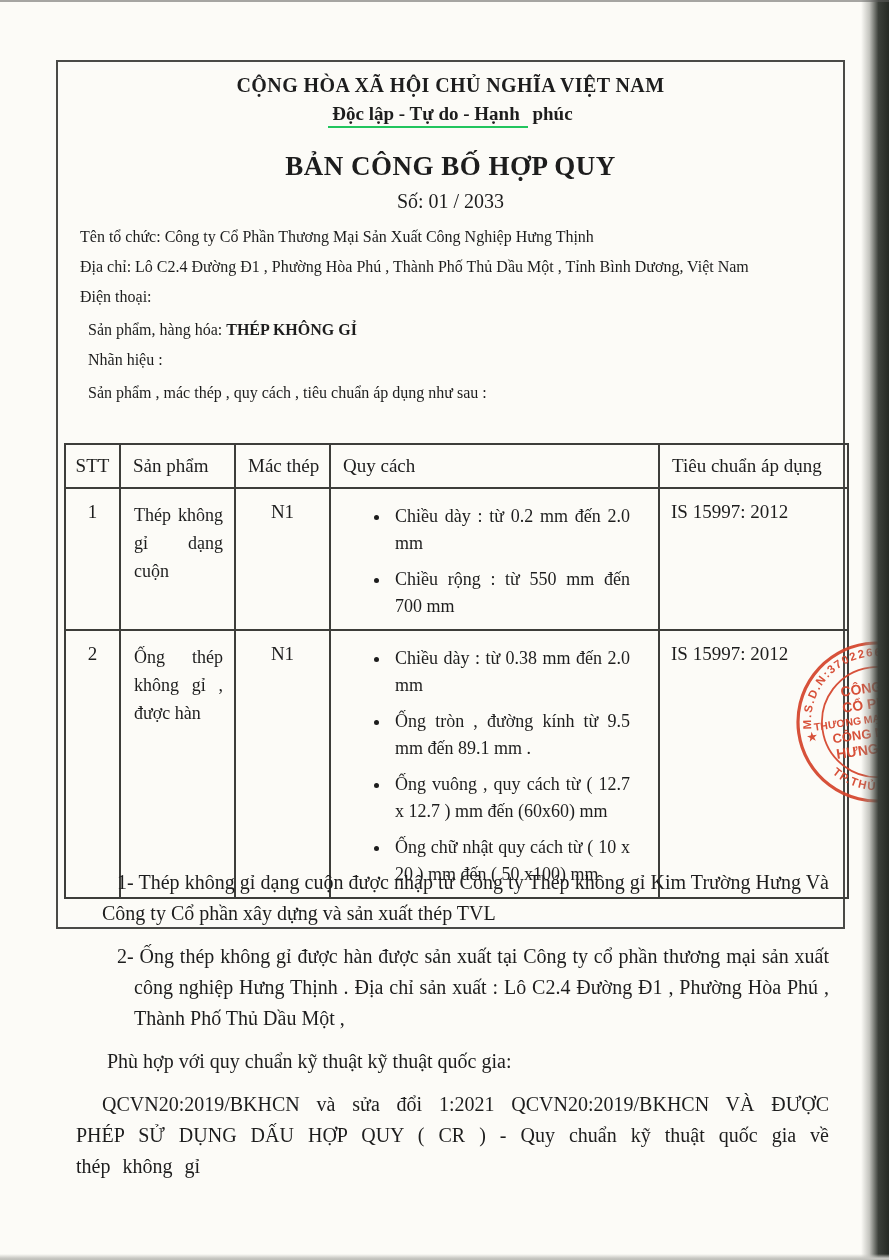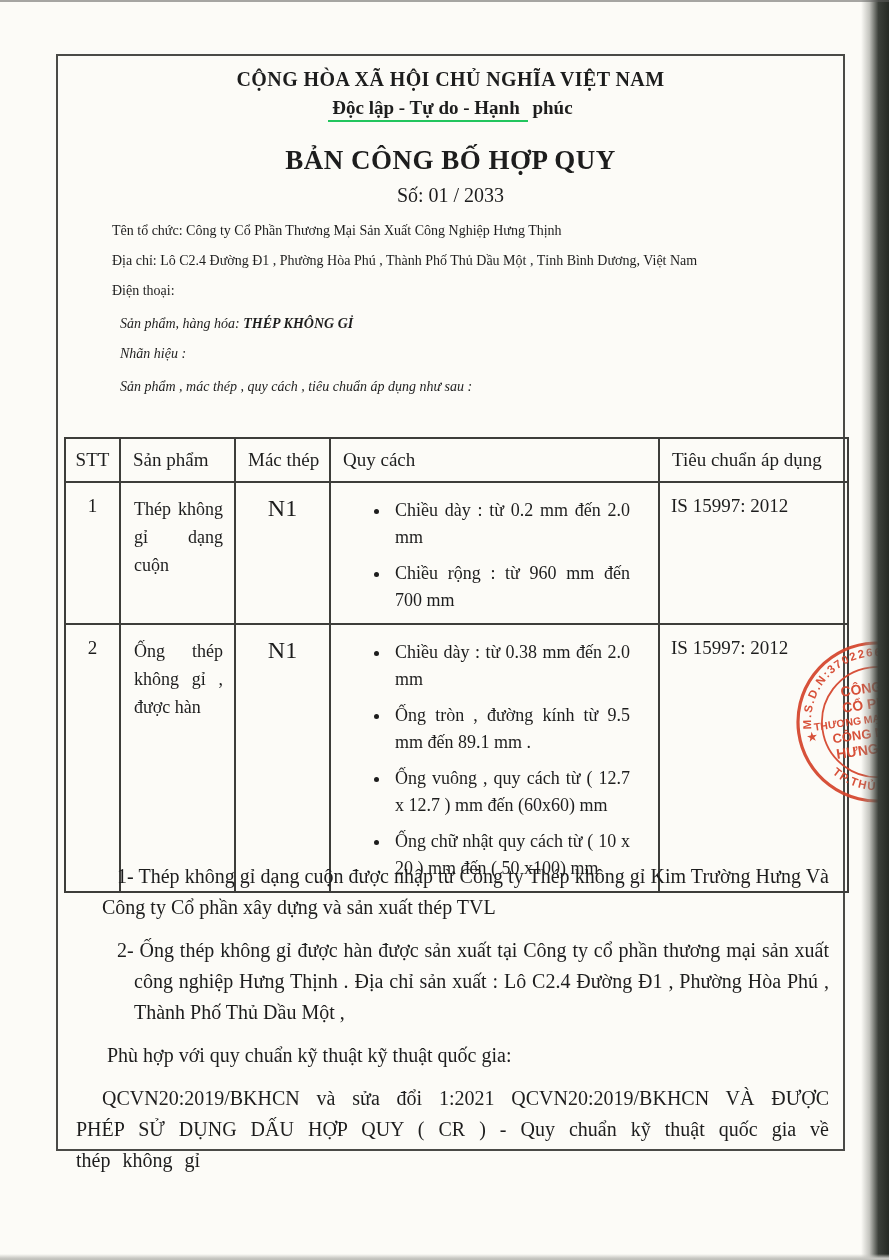--- a/index.html
+++ b/index.html
@@ -13,48 +13,48 @@
   }
   
   .top-hairline{position:absolute;top:0;left:0;right:0;height:2px;
     background:rgba(95,95,92,.55);z-index:60;}
   .right-scan-band{position:absolute;top:0;right:0;width:28px;height:100%;z-index:50;
     background:linear-gradient(to right,rgba(60,64,58,0) 0%,rgba(138,140,133,.5) 30%,#3c403a 62%,#262a24 100%);}
   .bottom-scan-band{position:absolute;bottom:0;left:0;width:100%;height:6px;z-index:55;
     background:linear-gradient(to bottom,rgba(205,205,200,0),#c7c7c2 70%,#bdbdb8);}
   
   .frame{
-    position:absolute;left:56px;top:54px;width:789px;height:1097px;
+    position:absolute;left:56px;top:60px;width:789px;height:869px;
     border:2px solid #4a4a47;box-sizing:border-box;z-index:10;padding-left:43px;
   }
   .nat-header{position:absolute;top:12px;left:0;right:0;text-align:center;}
   .nh-line1{font-size:20px;font-weight:bold;letter-spacing:.4px;}
   .nh-line2{font-size:19px;font-weight:bold;margin-top:6px;}
   .nh-underline{border-bottom:2px solid #22c55e;padding:0 8px 2px 4px;}
   .doc-title{position:absolute;top:89px;left:0;right:0;text-align:center;
     font-size:27px;font-weight:bold;letter-spacing:.5px;}
   .doc-number{position:absolute;top:128px;left:0;right:0;text-align:center;font-size:20px;}
 
-  .org{position:absolute;top:160px;left:22px;width:732px;font-size:14px;line-height:30px;margin-left:32px;}
+  .org{position:absolute;top:160px;left:22px;width:732px;font-size:16px;line-height:30px;}
   .org p{margin:0;}
-  .org .ind{padding-left:8px;font-style:italic;}
+  .org .ind{padding-left:8px;}
   .org .gap{margin-top:3px;}
   .bold{font-weight:bold;}
 
   
   table.spec{position:absolute;top:381px;left:6px;width:783px;
     border-collapse:collapse;table-layout:fixed;font-size:18px;z-index:15;}
   table.spec th,table.spec td{border:2px solid #3d3d3a;box-sizing:border-box;}
   table.spec th{height:44px;font-weight:normal;font-size:19px;text-align:left;
     padding:0 6px 0 12px;vertical-align:middle;}
   table.spec th.c{text-align:center;padding:0;}
   table.spec td{vertical-align:top;}
   td.stt{text-align:center;padding-top:12px;font-size:19px;}
   td.sp{padding:12px 11px 0 13px;text-align:justify;line-height:28px;}
-  td.mt{text-align:center;padding-top:12px;font-size:24px;}
+  td.mt{text-align:center;padding-top:12px;font-size:19px;}
   td.tc{padding:12px 4px 0 11px;font-size:19px;}
   td.qc{padding:6px 0 0 0;}
   td.qc ul{margin:8px;padding:0 20px 0 52px;}
   td.qc li{margin:8px 0 9px 0;line-height:27px;text-align:justify;padding-left:4px;}
   tr.r1{height:100px;} tr.r2{height:232px;}
 
   .notes{position:absolute;top:793px;left:6px;width:777px;font-size:20px;line-height:31px;z-index:15;}
   .notes p{margin:12px;}
   .note1{padding-left:26px;text-indent:15px;text-align:justify;}
   .note2{padding-left:58px;text-indent:-17px;text-align:justify;}
@@ -106,21 +106,21 @@
       <th>Quy cách</th>
       <th>Tiêu chuẩn áp dụng</th>
     </tr>
     <tr class="r1">
       <td class="stt">1</td>
       <td class="sp">Thép không gỉ dạng cuộn</td>
       <td class="mt">N1</td>
       <td class="qc">
         <ul>
           <li>Chiều dày : từ 0.2 mm đến 2.0 mm</li>
-          <li>Chiều rộng : từ 960 mm đến 700 mm</li>
+          <li>Chiều rộng : từ 550 mm đến 700 mm</li>
         </ul>
       </td>
       <td class="tc">IS 15997: 2012</td>
     </tr>
     <tr class="r2">
       <td class="stt">2</td>
       <td class="sp">Ống thép không gỉ , được hàn</td>
       <td class="mt">N1</td>
       <td class="qc">
         <ul>

